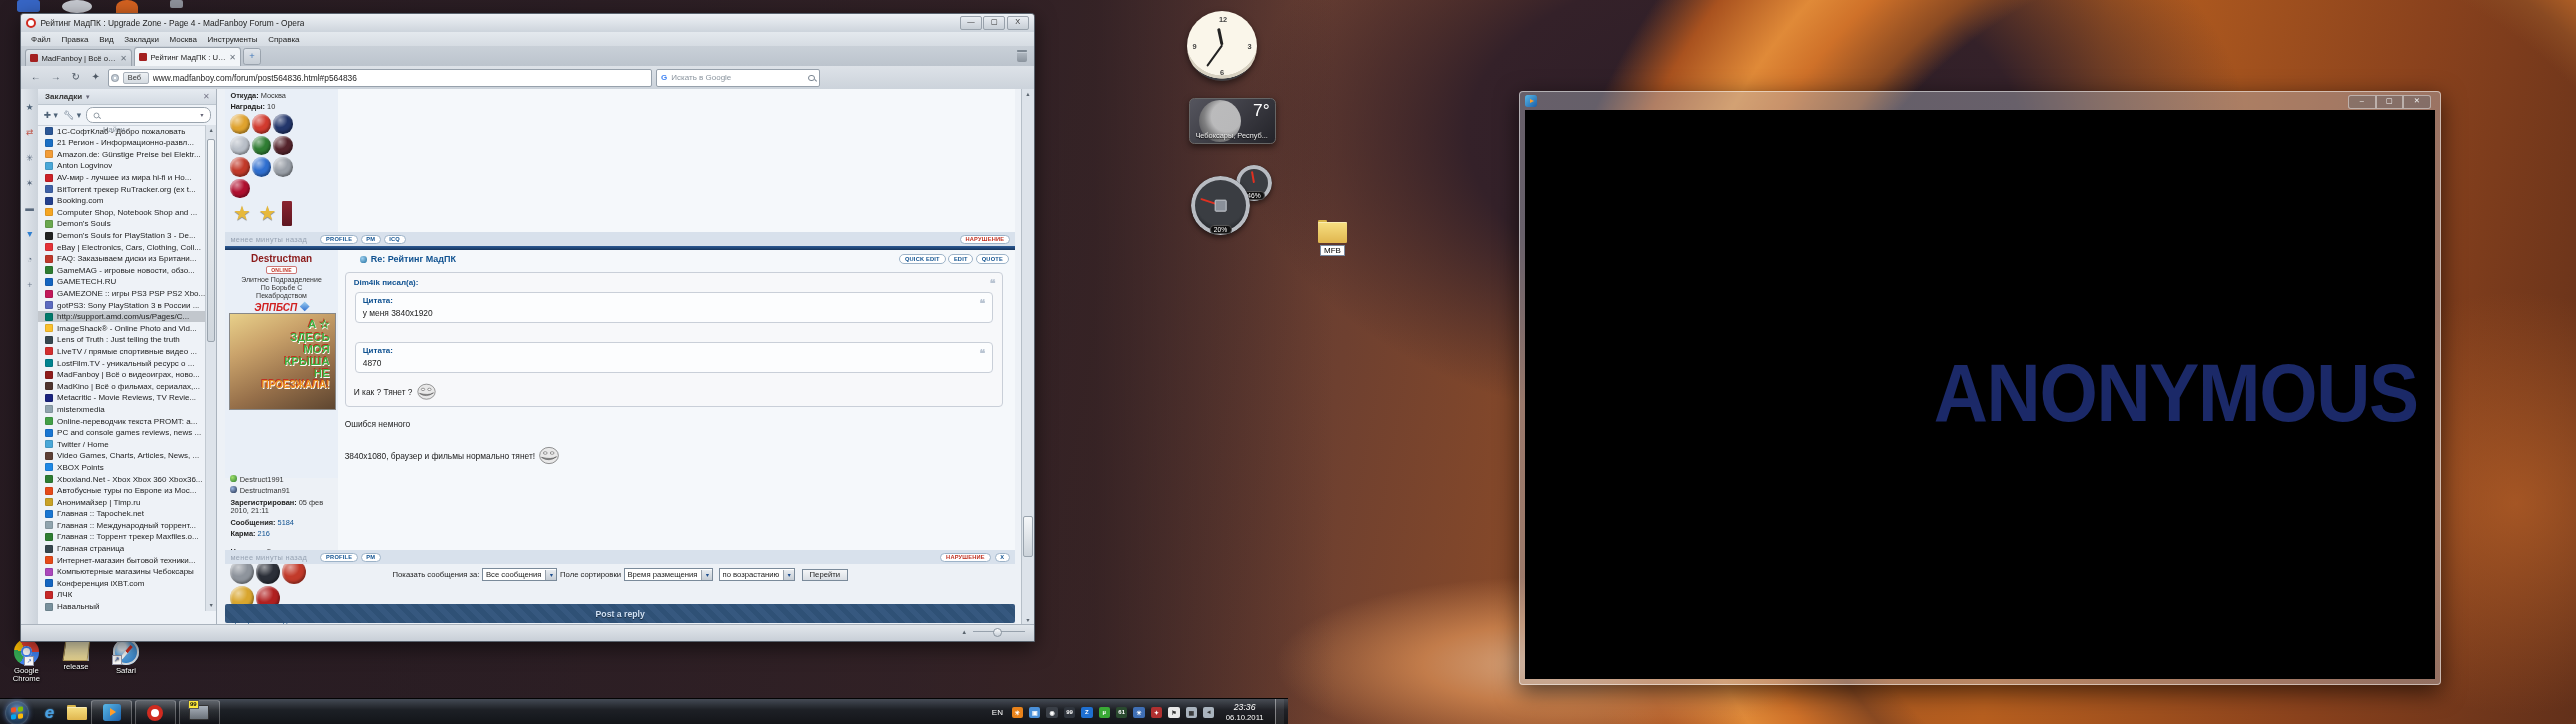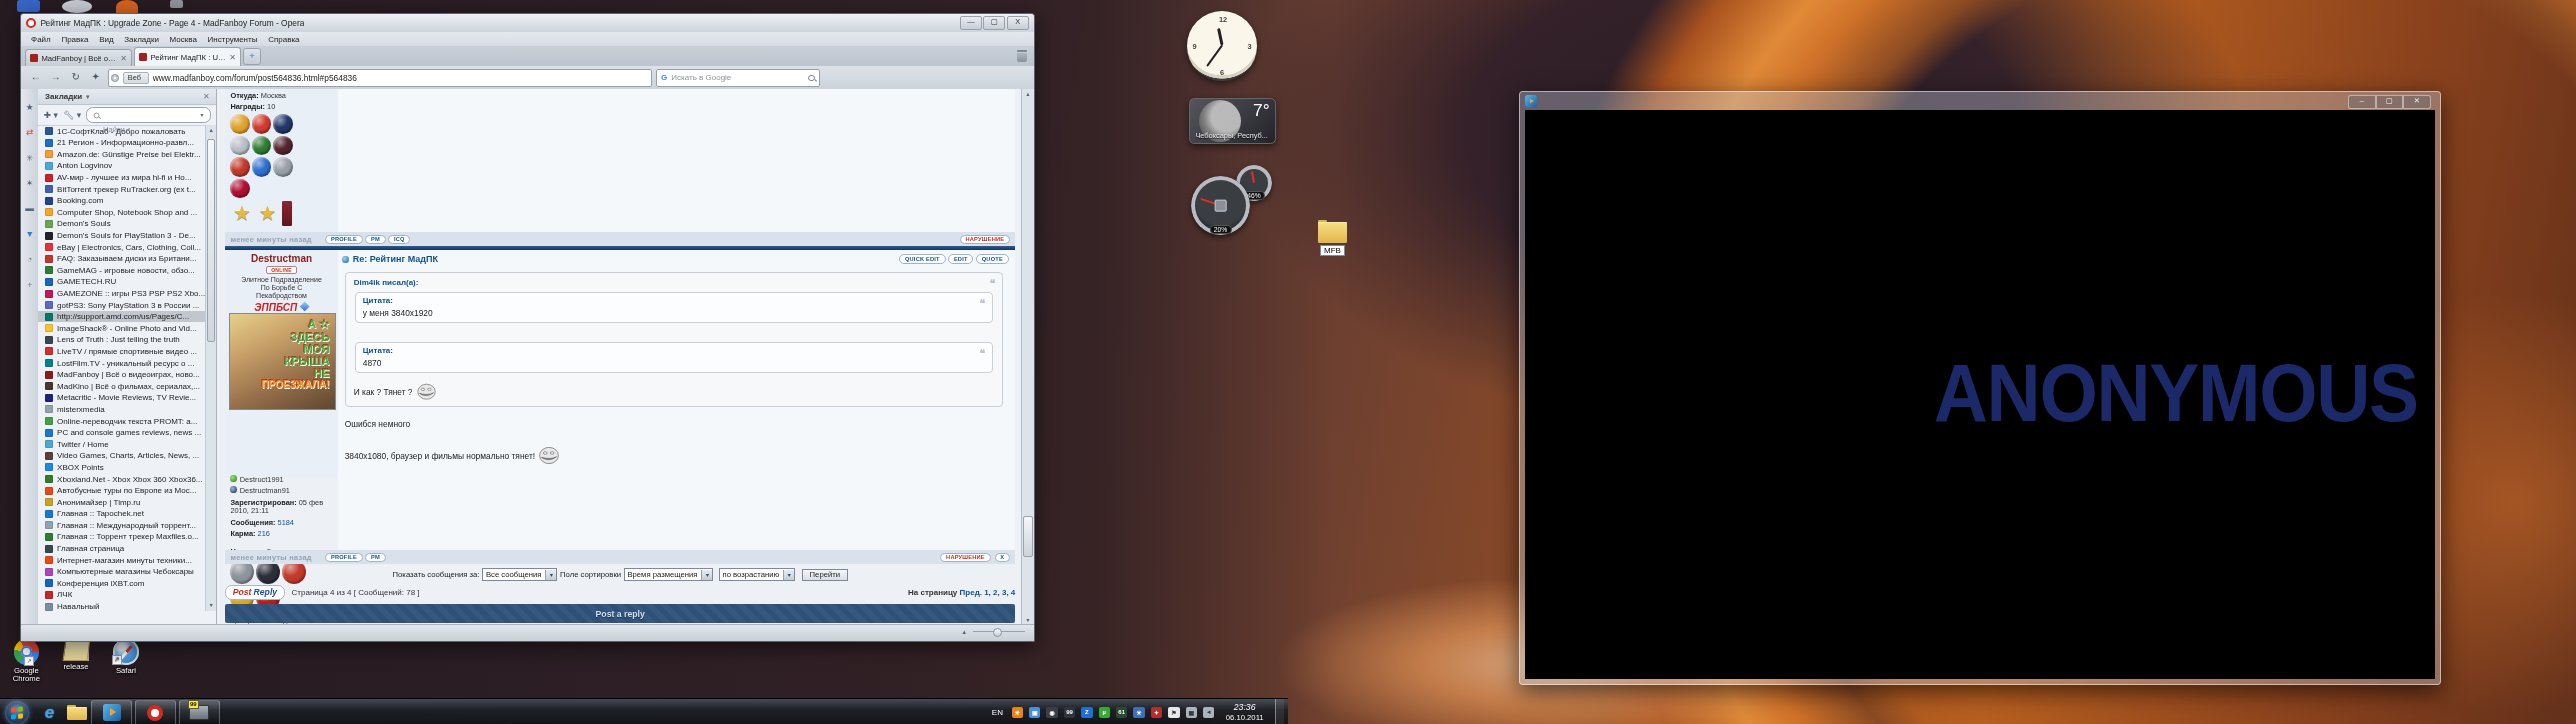--- a/index.html
+++ b/index.html
@@ -86,21 +86,21 @@
   .pgthumb{position:absolute;left:1.3px;right:1.3px;top:427px;height:39px;background:linear-gradient(#f5f7f9,#ccd3da);border:0.7px solid #9aa4ae;border-radius:2px;}
   .o-status{position:absolute;left:0;bottom:0;right:0;height:16px;background:linear-gradient(#e2e7ec,#c8cfd7);border-top:0.7px solid #aab3bd;}
   .zoomer{position:absolute;right:9.4px;top:3.4px;display:flex;align-items:center;gap:5.4px;}
   .zoomer .tri{font-size:6px;color:#5a646e;}
   .ztrack{width:52px;height:1.3px;background:#97a1ac;position:relative;}
   .zknob{position:absolute;left:20px;top:-3.4px;width:7.4px;height:7.4px;border-radius:50%;background:linear-gradient(#f8fafc,#c9d0d8);border:0.7px solid #8a949f;}
   
   .leftcol{position:absolute;left:8px;width:113px;background:#e9eff7;}
   .msgcol{position:absolute;left:121px;right:6.7px;background:#f5f8fb;}
   .fstrip{position:absolute;left:8px;right:6.7px;height:14px;background:#d8e1ec;display:flex;align-items:center;padding:0 5.4px;gap:4px;box-sizing:border-box;}
-  .fstrip .time{color:#97a3b3;font-size:7.4px;letter-spacing:0.3px;margin-right:9.4px;font-weight:bold;}
+  .fstrip .time{color:#97a3b3;font-size:7.4px;letter-spacing:0.3px;margin-right:9.4px;}
   .pill{border:0.7px solid #9db3c8;border-radius:5.4px;background:#fff;font-size:5.7px;font-weight:bold;color:#0f5190;padding:0.7px 4.7px;letter-spacing:0.2px;}
   .pill.red{color:#c03020;}
   .divider{position:absolute;left:8px;right:6.7px;height:4px;background:linear-gradient(#2c5a94,#16355e);}
   .flink{color:#0f5190;}
   .medals{display:flex;flex-wrap:wrap;gap:2px;}
   .medal{border-radius:50%;box-shadow:inset -1.3px -2px 2.7px rgba(0,0,0,.35),inset 1.3px 1.3px 2px rgba(255,255,255,.5);}
   .m30{width:19.5px;height:19.5px;}
   .m36{width:24px;height:24px;}
   .star-medal{width:23px;height:23px;color:#e7b93c;font-size:20px;line-height:23px;text-align:center;text-shadow:0 0.7px 0.7px rgba(0,0,0,.4);}
   .ribbon{width:10.7px;height:25.5px;background:linear-gradient(#8a2430,#5e1620);border-radius:1.3px;}
@@ -514,21 +514,21 @@
           <div class="brow">
             <span class="bico" style="background: rgb(46, 125, 50);"></span>
             <span class="lbl">Главная :: Торрент трекер Maxfiles.o...</span>
           </div>
           <div class="brow">
             <span class="bico" style="background: rgb(55, 71, 79);"></span>
             <span class="lbl">Главная страница</span>
           </div>
           <div class="brow">
             <span class="bico" style="background: rgb(230, 74, 25);"></span>
-            <span class="lbl">Интернет-магазин минуты техники...</span>
+            <span class="lbl">Интернет-магазин бытовой техники...</span>
           </div>
           <div class="brow">
             <span class="bico" style="background: rgb(171, 71, 188);"></span>
             <span class="lbl">Компьютерные магазины Чебоксары</span>
           </div>
           <div class="brow">
             <span class="bico" style="background: rgb(21, 101, 192);"></span>
             <span class="lbl">Конференция iXBT.com</span>
           </div>
           <div class="brow">
@@ -618,21 +618,21 @@
             <span class="medal m36" style="background: radial-gradient(circle at 35% 30%, rgba(255, 255, 255, 0.533) 0%, transparent 40%), rgb(142, 148, 156);"></span>
             <span class="medal m36" style="background: radial-gradient(circle at 35% 30%, rgba(255, 255, 255, 0.533) 0%, transparent 40%), rgb(43, 47, 56);"></span>
             <span class="medal m36" style="background: radial-gradient(circle at 35% 30%, rgba(255, 255, 255, 0.533) 0%, transparent 40%), rgb(194, 58, 42);"></span>
             <span class="medal m36" style="background: radial-gradient(circle at 35% 30%, rgba(255, 255, 255, 0.533) 0%, transparent 40%), rgb(217, 166, 46);"></span>
             <span class="medal m36" style="background: radial-gradient(circle at 35% 30%, rgba(255, 255, 255, 0.533) 0%, transparent 40%), rgb(176, 32, 32);"></span>
           </div>
         <div class="flink" style="font-size:7.4px;margin:5.4px 0 0 5.4px;">Цитировать Выделенное</div>
       </div>
 
       <div class="msgcol" style="top:161px;height:300px;">
-        <div style="position:absolute;left:4px;top:4px;display:flex;align-items:center;gap:4px;">
+        <div style="position:absolute;left:22px;top:4px;display:flex;align-items:center;gap:4px;">
           <span style="width:6.7px;height:6.7px;border-radius:50%;background:radial-gradient(circle at 35% 35%,#9fd0f0,#1f6f9f);"></span>
           <span style="font-size:9px;font-weight:bold;" class="flink">Re: Рейтинг МадПК</span>
         </div>
         <div id="hdrbtns" style="position:absolute;right:6.7px;top:4px;display:flex;gap:2.7px;">
             <span class="pill">QUICK EDIT</span>
             <span class="pill">EDIT</span>
             <span class="pill">QUOTE</span>
           </div>
 
         <div class="quote" style="position:absolute;left:6.7px;right:12px;top:21.5px;height:133px;">
@@ -692,32 +692,20 @@
             <span>Время размещения</span>
             <span class="da">▼</span>
           </span>
         <span class="selectbox">
             <span>по возрастанию</span>
             <span class="da">▼</span>
           </span>
         <button class="btn-classic" style="margin-left:4px;">Перейти</button>
       </div>
 
-      <div style="position:absolute;left:8px;right:6.7px;top:495px;height:16px;display:flex;align-items:center;">
-        <span class="postreply">
-            <span class="p1">Post</span>
-            <span class="p2">Reply</span>
-          </span>
-        <span style="margin-left:6.7px;font-size:8px;color:#333;">Страница 4 из 4  [ Сообщений: 78 ]</span>
-        <span style="margin-left:auto;font-size:8px;font-weight:bold;">
-          <span style="color:#333;">На страницу</span>
-          <span class="flink">Пред.</span>
-          <span class="flink">1, 2, 3, 4</span>
-        </span>
-      </div>
 
       <div class="bigbar" style="top:515px;">
           <span>Post a reply</span>
         </div>
     </div>
 
     <div class="pgscroll">
       <span class="sarrow" style="top:0;">▲</span>
       <div class="pgthumb"></div>
       <span class="sarrow" style="bottom:0;">▼</span>

